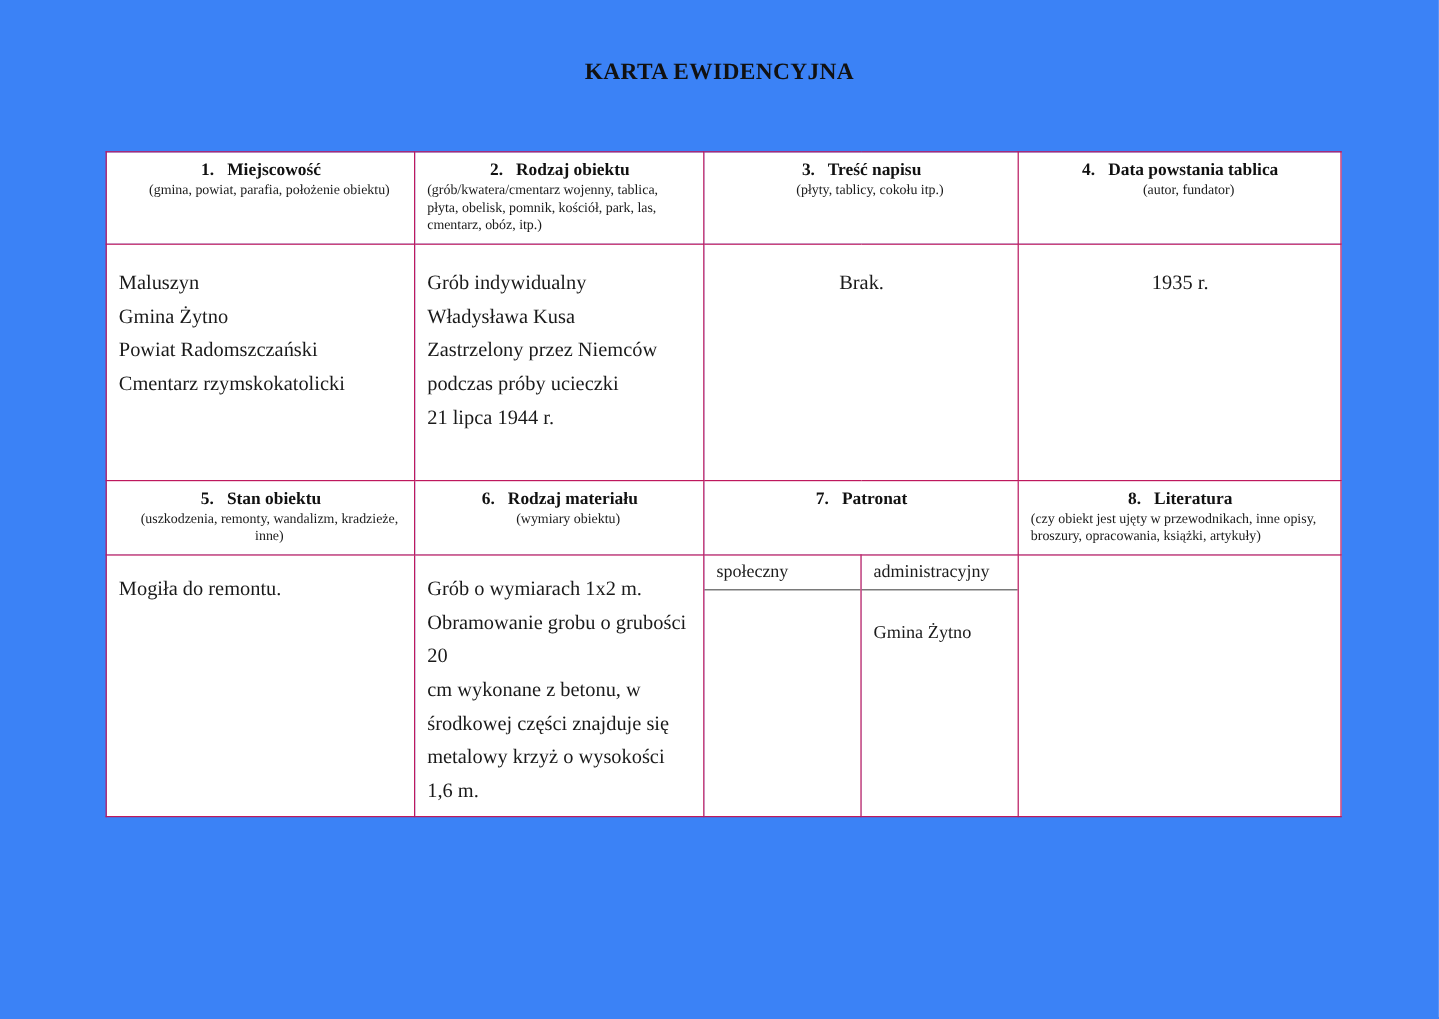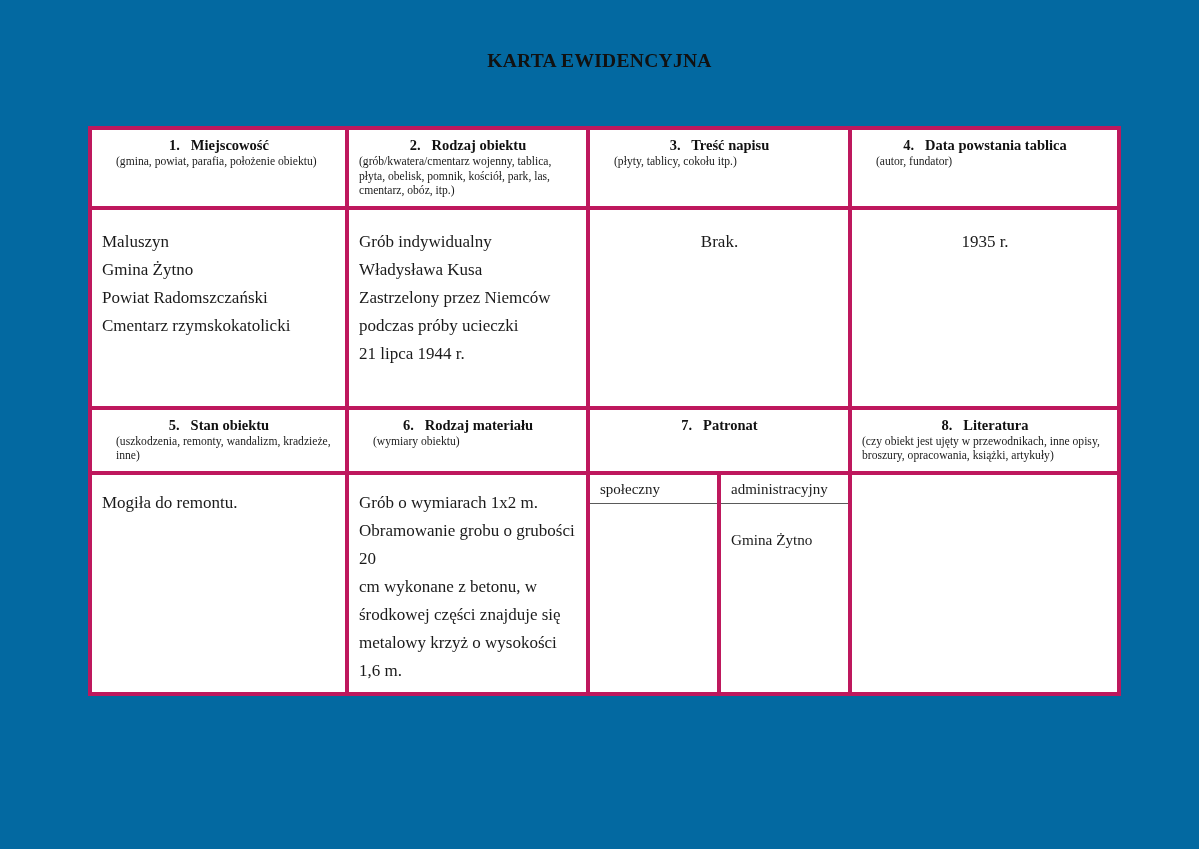--- a/index.html
+++ b/index.html
@@ -11,21 +11,21 @@
     height: 849px;
     background: #ffffff;
     font-family: "Liberation Serif", "DejaVu Serif", serif;
     color: #1a1a1a;
     overflow: hidden;
   }
   .page {
     position: relative;
     width: 1199px;
     height: 849px;
-    background: #0369a1;
+    background: #3b82f6;
   }
 
   
   .title-block {
     position: absolute;
     left: 0;
     top: 48px;
     width: 1199px;
     text-align: center;
   }
@@ -40,21 +40,21 @@
   
   .card-table {
     position: absolute;
     left: 88px;
     top: 126px;
     width: 1029px;
     border-collapse: collapse;
     table-layout: fixed;
   }
   .card-table td {
-    border: 4px solid #be185d;
+    border: 1px solid #be185d;
     vertical-align: top;
     padding: 0;
     background: #ffffff;
   }
 
   .cell-pad {
     padding: 7px 9px 7px 10px;
   }
 
   .field-title {
@@ -73,20 +73,21 @@
   }
   .field-hint {
     font-size: 11.6px;
     line-height: 14.5px;
     color: #1a1a1a;
     text-align: left;
     margin-top: 1px;
   }
   .field-hint.indent {
     padding-left: 14px;
+    text-align: center;
   }
 
   .value-text {
     font-size: 17px;
     line-height: 28px;
     color: #1a1a1a;
     white-space: pre-line;
   }
   .value-center {
     text-align: center;

